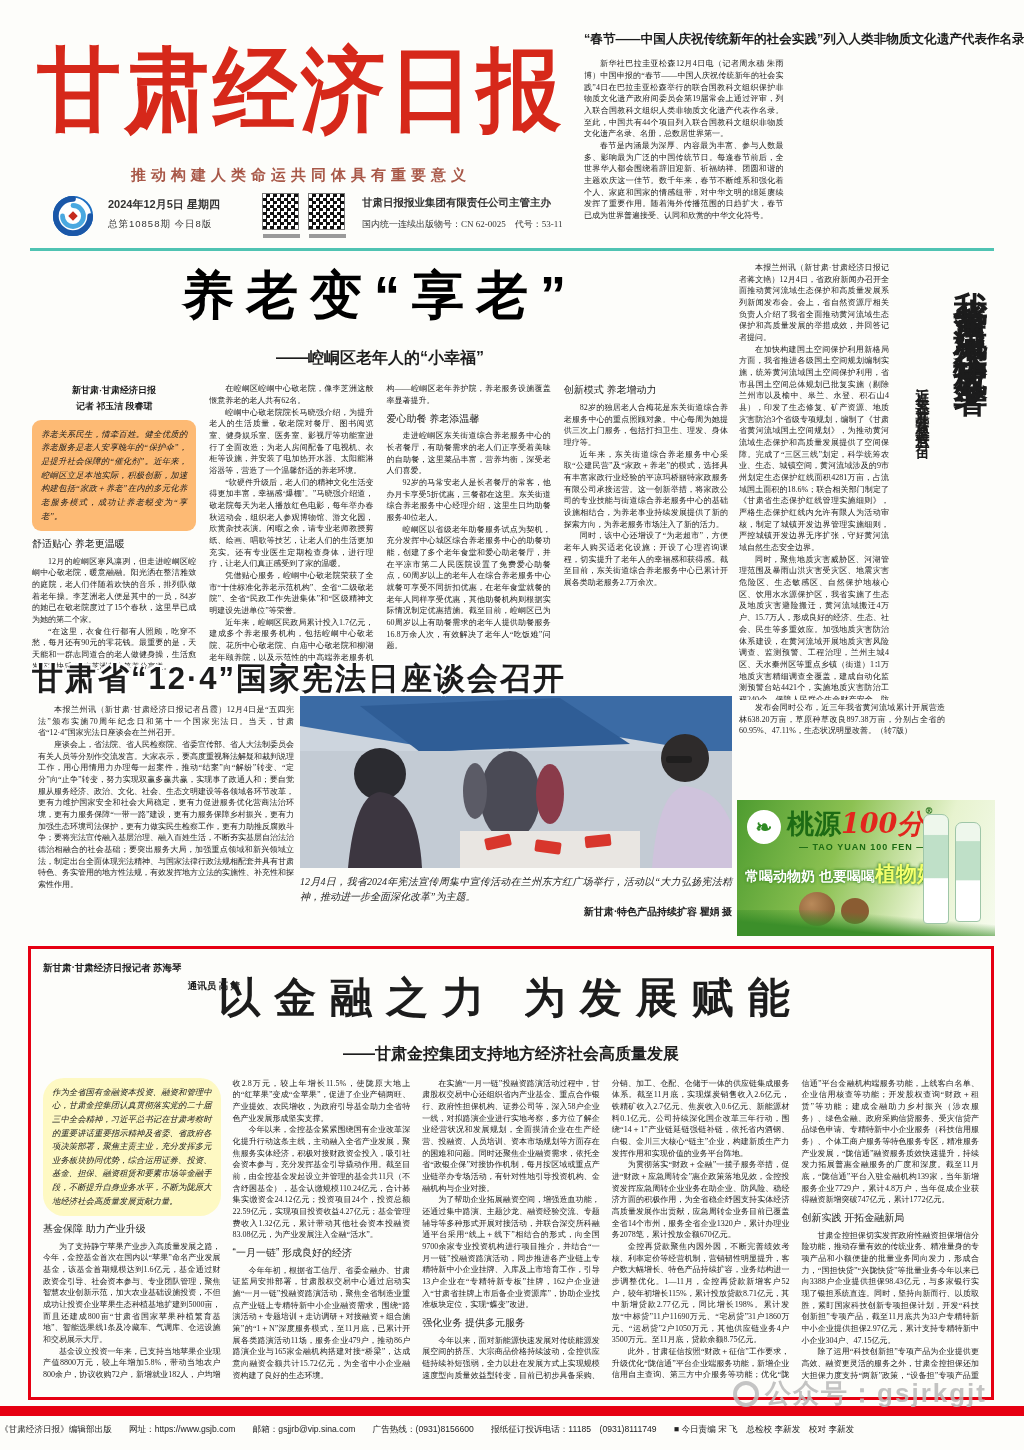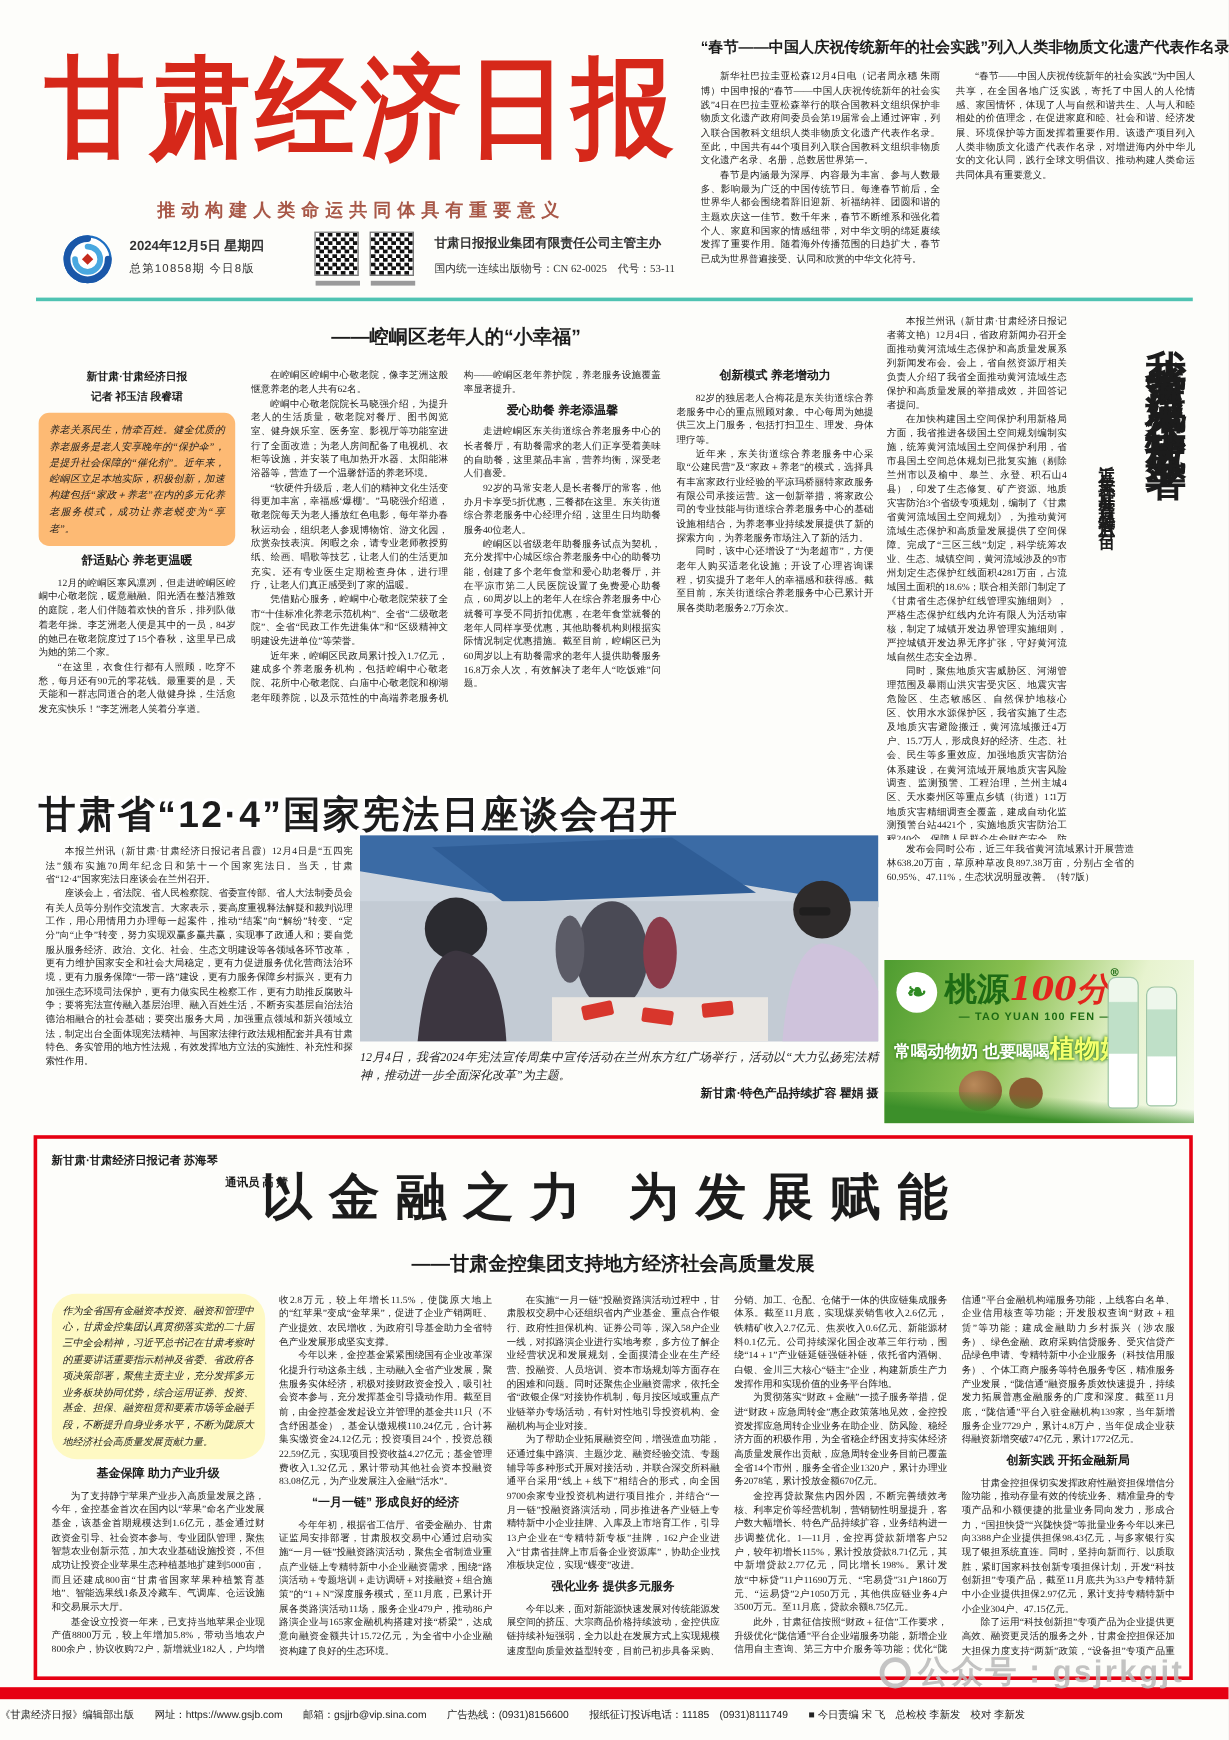--- a/index.html
+++ b/index.html
@@ -38,22 +38,22 @@
   .pub-block .p2{ font-size:9px; margin-top:8px; }
   .teal-line{ position:absolute; left:30px; top:248px; width:964px; height:3px; background:#4fc3b2; }
   
   .chunjie{ position:absolute; left:584px; top:30px; width:412px; }
   .chunjie h2{ font-family:"Liberation Sans", sans-serif; font-size:12.6px;
     font-weight:bold; letter-spacing:0px; white-space:nowrap; }
   .chunjie .cols{ margin-top:10px; height:172px; column-count:2; }
   
   .art{ font-size:8px; line-height:1.46; text-align:justify; }
   .art p{ text-indent:2em; }
-  .flow-sub{ font-family:"Liberation Sans", sans-serif; font-size:10px; font-weight:bold;
-    text-align:center; margin:5px 0 4px; break-after:avoid; }
+  .flow-sub{ font-family:"Liberation Sans", sans-serif; font-size:10px; font-weight:normal;
+    margin:5px 0 4px; break-after:avoid; }
   .cols{ column-gap:13px; column-fill:auto; overflow:hidden; }
   
   .yanglao{ position:absolute; left:32px; top:258px; width:696px; }
   .yanglao h1{ text-align:center; font-family:"Liberation Sans", sans-serif;
     font-weight:900; font-size:52px; letter-spacing:12px; color:#000; }
   .yanglao .sub{ text-align:center; font-family:"Liberation Sans", sans-serif;
     font-weight:bold; font-size:16px; margin-top:12px; }
   .yanglao .cols{ margin-top:14px; height:292px; column-count:4; }
   .byline{ text-align:center; font-size:9px; font-weight:bold; line-height:1.7; margin-bottom:6px; }
   .intro-box{ background:#fdba74; border-radius:9px; padding:8px 9px; font-size:8.4px;
@@ -152,25 +152,25 @@
       <div class="p2">国内统一连续出版物号：CN 62-0025　代号：53-11</div>
     </div>
   </div>
   <div class="teal-line"></div>
 
   <div class="chunjie art">
     <h2>“春节——中国人庆祝传统新年的社会实践”列入人类非物质文化遗产代表作名录</h2>
     <div class="cols">
         <p>新华社巴拉圭亚松森12月4日电（记者周永穗 朱雨博）中国申报的“春节——中国人庆祝传统新年的社会实践”4日在巴拉圭亚松森举行的联合国教科文组织保护非物质文化遗产政府间委员会第19届常会上通过评审，列入联合国教科文组织人类非物质文化遗产代表作名录。至此，中国共有44个项目列入联合国教科文组织非物质文化遗产名录、名册，总数居世界第一。</p>
         <p>春节是内涵最为深厚、内容最为丰富、参与人数最多、影响最为广泛的中国传统节日。每逢春节前后，全世界华人都会围绕着辞旧迎新、祈福纳祥、团圆和谐的主题欢庆这一佳节。数千年来，春节不断维系和强化着个人、家庭和国家的情感纽带，对中华文明的绵延赓续发挥了重要作用。随着海外传播范围的日趋扩大，春节已成为世界普遍接受、认同和欣赏的中华文化符号。</p>
-        <p>“春节——中国人庆祝传统新年的社会实践”为中国人共享，在全国各地广泛实践，寄托了中国人的人伦情感、家国情怀，体现了人与自然和谐共生、人与人和睦相处的价值理念，在促进家庭和睦、社会和谐、经济发展、环境保护等方面发挥着重要作用。该遗产项目列入人类非物质文化遗产代表作名录，对增进海内外中华儿女的文化认同，践行全球文明倡议、推动构建人类命运共同体具有重要意义。</p>
       </div>
   </div>
 
   <div class="yanglao art">
+    <h1>养老变“享老”</h1>
     <div class="sub">——崆峒区老年人的“小幸福”</div>
     <div class="cols">
       <div class="byline">
         <div>新甘肃·甘肃经济日报</div>
         <div>记者 祁玉洁 段睿珺</div>
       </div>
       <div class="intro-box">养老关系民生，情牵百姓。健全优质的养老服务是老人安享晚年的“保护伞”，是提升社会保障的“催化剂”。近年来，崆峒区立足本地实际，积极创新，加速构建包括“家政＋养老”在内的多元化养老服务模式，成功让养老蜕变为“享老”。</div>
     <h4 class="flow-sub">舒适贴心 养老更温暖</h4>
         <p>12月的崆峒区寒风凛冽，但走进崆峒区崆峒中心敬老院，暖意融融。阳光洒在整洁雅致的庭院，老人们伴随着欢快的音乐，排列队做着老年操。李芝洲老人便是其中的一员，84岁的她已在敬老院度过了15个春秋，这里早已成为她的第二个家。</p>
         <p>“在这里，衣食住行都有人照顾，吃穿不愁，每月还有90元的零花钱。最重要的是，天天能和一群志同道合的老人做健身操，生活愈发充实快乐！”李芝洲老人笑着分享道。</p>

